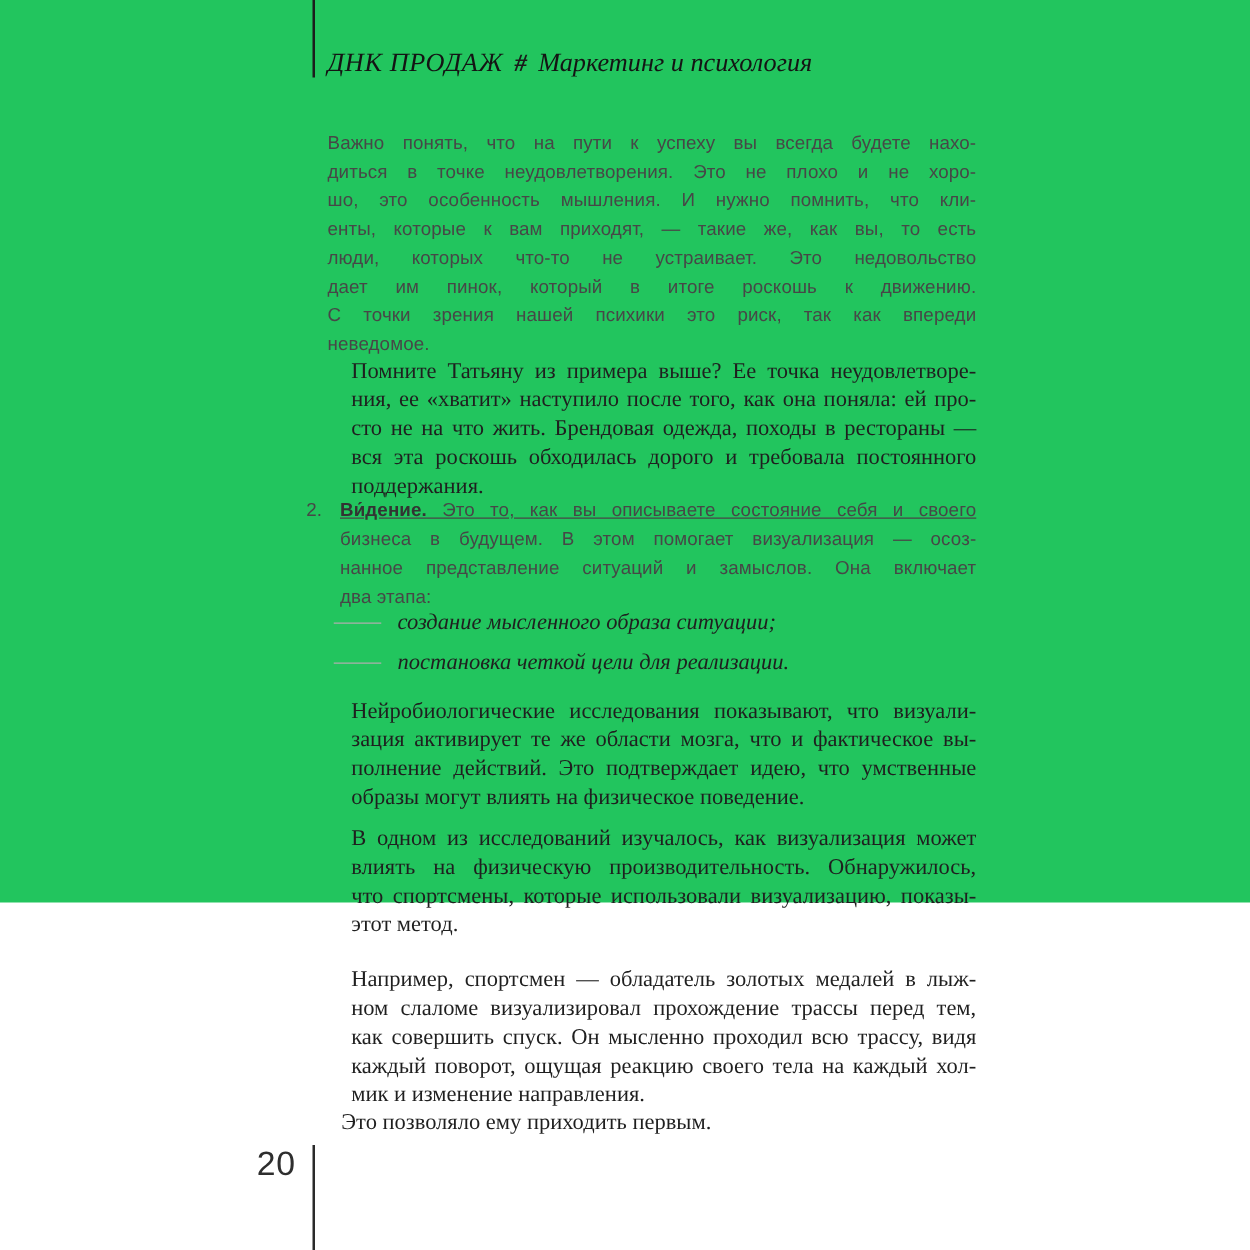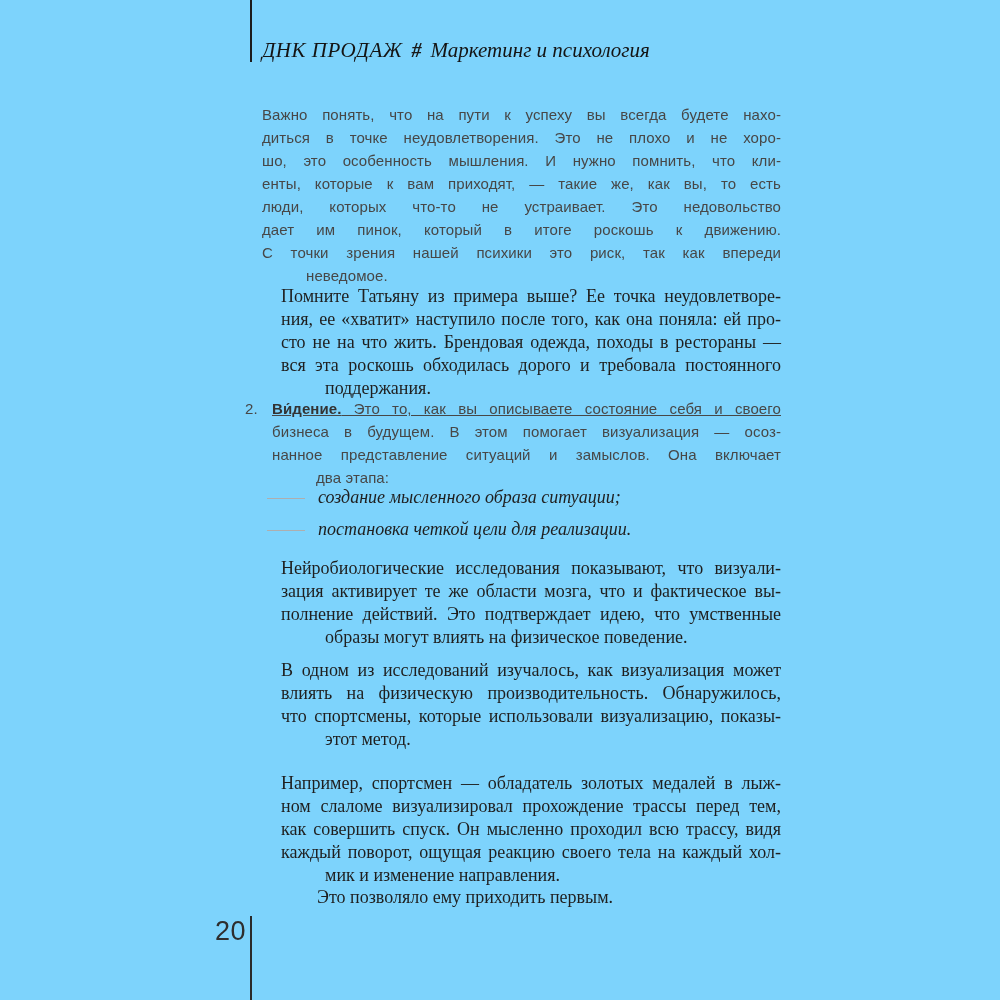--- a/index.html
+++ b/index.html
@@ -1,17 +1,17 @@
 <!DOCTYPE html>
 <html><head>
 <meta charset="utf-8">
 <style>
   html,body{margin:0;padding:0;}
   body{width:1000px;height:1000px;background:#ffffff;overflow:hidden;}
-  .page{position:relative;width:1000px;height:1000px;background:#7dd3fc;}
+  .page{position:relative;width:1000px;height:722px;background:#22c55e;}
 
   
   .header-rule{position:absolute;left:250px;top:0;width:1.5px;height:62px;background:#1c1c1c;}
   .footer-rule{position:absolute;left:250px;top:916px;width:1.5px;height:84px;background:#2a2a2a;}
 
   
   .header{position:absolute;left:262px;top:38px;font-family:"Liberation Serif",serif;
           font-style:italic;font-size:21px;color:#141414;white-space:nowrap;}
   .header .book{letter-spacing:0.5px;}
   .header .sep{font-style:italic;font-weight:bold;font-size:20px;margin:0 9px;color:#1a1a1a;}
@@ -33,23 +33,23 @@
   .dash-item{margin-bottom:9px;height:23px;font-style:italic;}
   .dash-rule{display:inline-block;width:38px;height:1px;background:#aeaeae;vertical-align:4px;margin-right:13px;}
 
   .p1{position:absolute;left:281px;top:557px;width:500px;}
   .p2{position:absolute;left:281px;top:659px;width:500px;}
   .p3{position:absolute;left:281px;top:772px;width:500px;}
   .p4{position:absolute;left:273px;top:886px;width:500px;}
 
   
   .jl .tl{text-align:justify;text-align-last:justify;}
-  .jl .tl:last-child{text-align-last:left;margin-left:44px;}
+  .jl .tl:last-child{text-align-last:left;}
 
-  .page-num{position:absolute;left:196px;top:916px;width:50px;text-align:right;
+  .page-num{position:absolute;left:196px;top:916px;width:50px;text-align:center;
             font-family:"Liberation Sans",sans-serif;font-size:27px;color:#2e2e2e;letter-spacing:0.5px;}
 </style>
 </head>
 <body>
 
 <div class="page">
 
   <div class="header-rule"></div>
 
   <div class="header">

